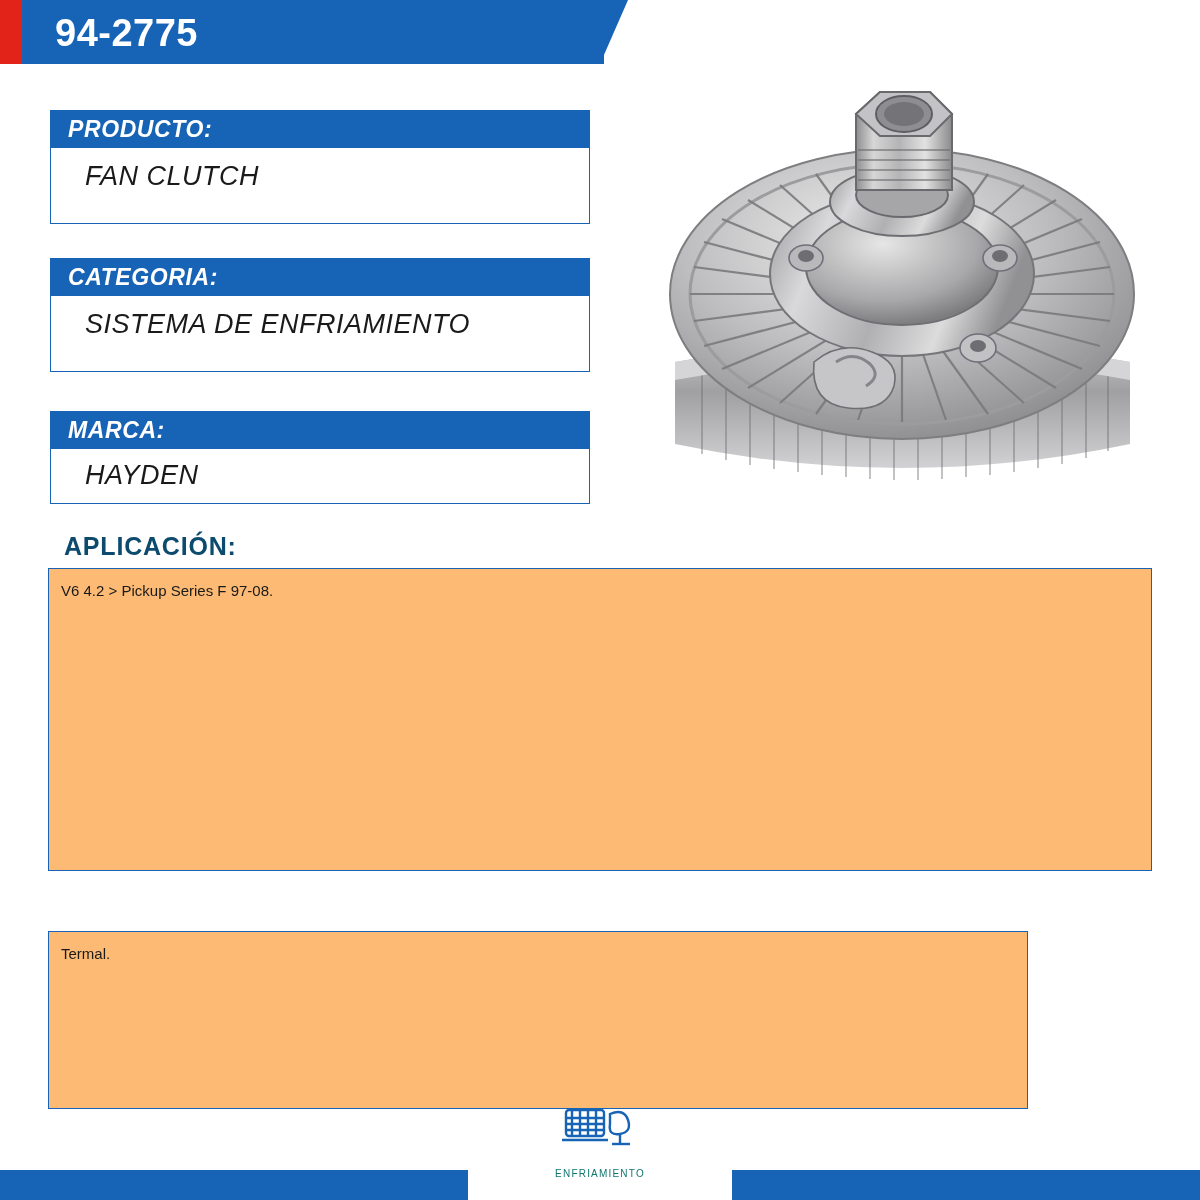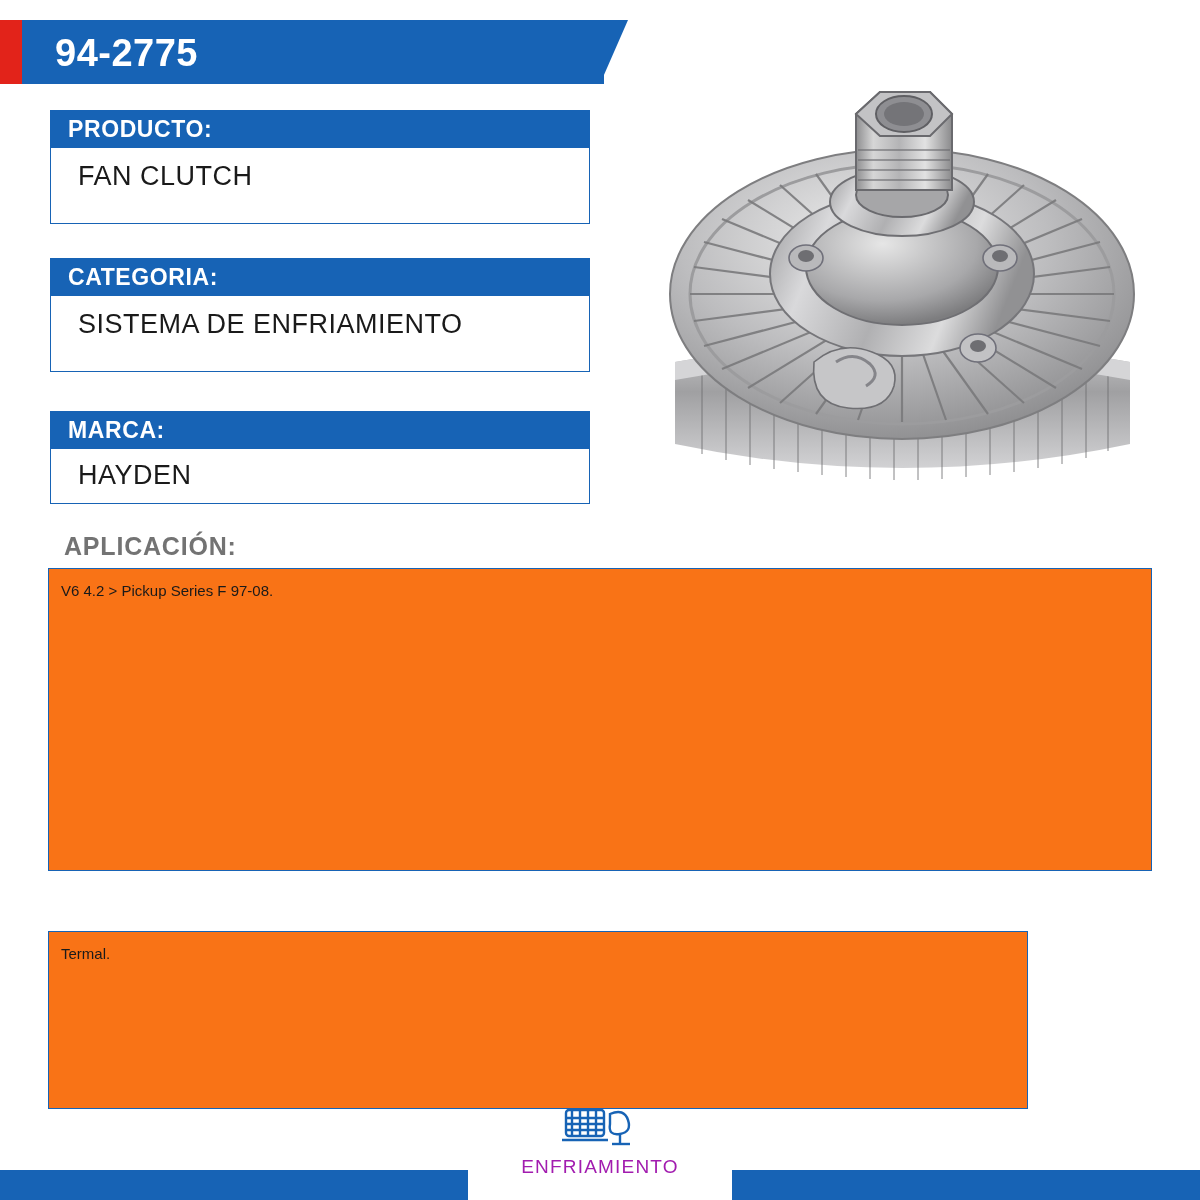--- a/index.html
+++ b/index.html
@@ -19,21 +19,20 @@
     background: #ffffff;
   }
 
   
   .header {
     position: absolute;
     top: 0;
     left: 0;
     width: 1200px;
     height: 64px;
-    margin-top: 20px;
   }
   .header-red {
     position: absolute;
     top: 0; left: 0;
     width: 22px;
     height: 64px;
     background: #e2231a;
   }
   .header-blue {
     position: absolute;
@@ -58,38 +57,39 @@
     font-weight: bold;
     letter-spacing: 0.5px;
     line-height: 40px;
   }
 
   
   .field {
     position: absolute;
     left: 50px;
     width: 540px;
+    font-style: italic;
   }
   .field-label {
     background: #1763b5;
     color: #ffffff;
     font-size: 23px;
     font-weight: bold;
     letter-spacing: 0.6px;
     padding: 8px 0 8px 18px;
     height: 38px;
     line-height: 22px;
   }
   .field-value {
     border: 1px solid #1763b5;
     border-top: none;
     color: #1a1a1a;
     font-size: 27px;
     letter-spacing: 0.5px;
-    padding: 13px 0 13px 27px;
+    padding: 13px 0 13px 34px;
     height: 76px;
     background: #ffffff;
   }
   .field-value.short { height: 55px; padding-top: 11px; }
 
   #field-producto  { top: 110px; }
   #field-categoria { top: 258px; }
   #field-marca     { top: 411px; }
 
   
@@ -97,29 +97,29 @@
     position: absolute;
     top: 62px;
     left: 630px;
     width: 545px;
     height: 470px;
   }
 
   
   .section-title {
     position: absolute;
-    color: #737373;
+    color: #0c4a6e;
     font-size: 25px;
     font-weight: bold;
     letter-spacing: 0.8px;
   }
   .section-box {
     position: absolute;
     border: 1px solid #1763b5;
-    background: #f97316;
+    background: #fdba74;
     color: #1a1a1a;
     font-size: 15px;
     line-height: 20px;
     padding: 12px 16px 0 12px;
   }
   #title-aplicacion { top: 532px; left: 64px; }
   #box-aplicacion   { top: 568px; left: 48px; width: 1104px; height: 303px; }
   #title-especificacion { top: 895px; left: 64px; }
   #box-especificacion   { top: 931px; left: 48px; width: 980px; height: 178px; }
 
@@ -151,24 +151,24 @@
     width: 264px;
     height: 100px;
     text-align: center;
   }
   .footer-icon {
     margin: 0 auto;
     width: 92px;
     height: 56px;
   }
   .footer-label {
-    color: #a21caf;
-    font-size: 19px;
+    color: #0f766e;
+    font-size: 10px;
     letter-spacing: 1.2px;
-    margin-top: 0;
+    margin-top: 12px;
   }
 </style>
 </head>
 <body>
 
 <div class="page">
 
   <div class="header">
     <div class="header-red"></div>
     <div class="header-blue"></div>

